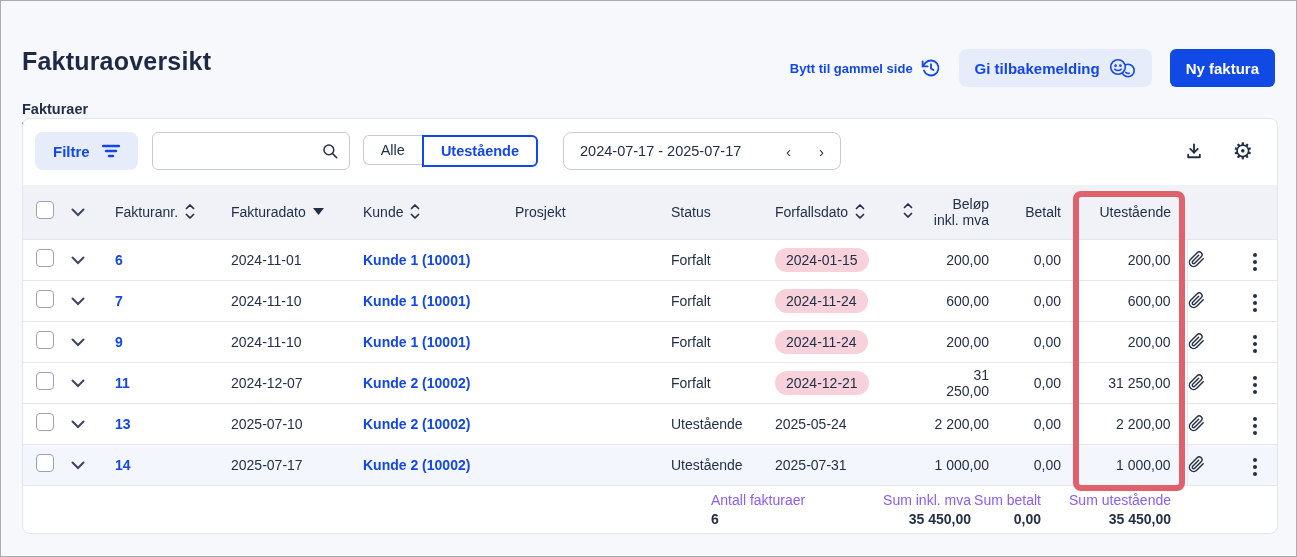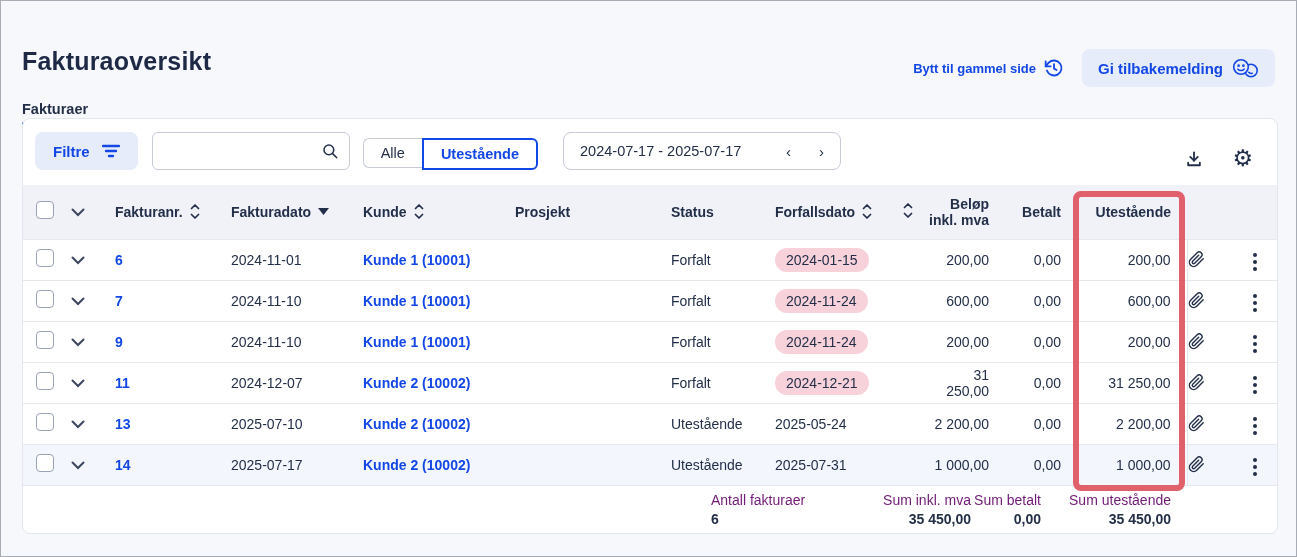--- a/index.html
+++ b/index.html
@@ -31,21 +31,21 @@
   .tab { font-size:14.5px; padding-bottom:8px; position:relative; cursor:pointer; color:#232f49; }
   .tab .underline { position:absolute; left:0; right:0; bottom:0; height:3px; border-radius:2px; background:#e3e6f2; }
   .tab.active { font-weight:700; }
   .tab.active .underline { background:#1347e6; }
   
   .card {
     position:absolute; left:21px; top:117px; width:1256px;
     background:#ffffff; border:1px solid #e3e6ee; border-radius:8px;
   }
   
-  .toolbar { display:flex; align-items:flex-end; padding:13px 24px 15px 12px; }
+  .toolbar { display:flex; align-items:center; padding:13px 24px 15px 12px; }
   .filter-btn { height:38px; display:flex; align-items:center; gap:12px; background:#e7ecfb; color:#1347e6;
                 font-size:15px; font-weight:600; border-radius:8px; padding:0 18px; cursor:pointer; }
   .search-box { margin-left:14px; width:198px; height:38px; border:1px solid #c6cbd7; border-radius:6px;
                 display:flex; align-items:center; background:#fff; padding:0 10px 0 12px; }
   .search-box input { border:none; outline:none; flex:1; font-size:14px; font-family:inherit; color:#232f49; min-width:0; background:transparent; }
   .segmented { display:flex; margin-left:13px; }
   .seg-btn { height:27px; padding:14px 17px; display:flex; align-items:center; font-size:14.5px;
              border:1px solid #c6cbd7; background:#fff; cursor:pointer; color:#232f49; }
   .seg-btn:first-child { border-radius:6px 0 0 6px; border-right:none; }
   .seg-btn:last-child { border-radius:0 6px 6px 0; border-left:none; }
@@ -56,21 +56,21 @@
   .chev { font-size:15px; cursor:pointer; line-height:1; padding:2px; }
   .toolbar-icons { margin-left:auto; display:flex; align-items:center; gap:28px; }
   .tool-icon { cursor:pointer; color:#232f49; }
   .gear-glyph { font-size:23px; line-height:1; }
   
   table { border-collapse:collapse; table-layout:fixed; width:1254px; font-size:14px; }
   col.c-check{width:42px} col.c-exp{width:34px} col.c-nr{width:116px} col.c-date{width:132px}
   col.c-cust{width:152px} col.c-proj{width:156px} col.c-status{width:104px} col.c-due{width:128px}
   col.c-sortx{width:42px} col.c-amt{width:76px} col.c-paid{width:72px} col.c-out{width:110px}
   col.c-att{width:46px} col.c-keb{width:44px}
-  thead th { background:#f0f2f8; font-weight:700; color:#232f49; text-align:left; vertical-align:middle;
+  thead th { background:#f0f2f8; font-weight:400; color:#232f49; text-align:left; vertical-align:middle;
              padding:8px 0 8px 16px; height:54px; }
   thead th.num { text-align:right; padding:8px 16px 8px 0; }
   th.th-check, td.td-check { padding-left:13px; }
   th.th-exp, td.td-exp { padding-left:6px; }
   tbody td { border-top:1px solid #e6e8ef; height:41px; padding-left:16px; vertical-align:middle; }
   tbody td.num { text-align:right; padding:0 16px 0 0; }
   tbody td.td-att { border-left:1px solid #e6e8ef; text-align:center; padding:0; }
   tbody td.td-keb { text-align:center; padding:0; }
   tbody tr.tinted td { background:#f3f6fd; }
   .hlabel { display:inline-flex; align-items:center; gap:7px; }
@@ -80,21 +80,21 @@
               display:inline-block; cursor:pointer; }
   .expander { color:#3c4660; cursor:pointer; display:inline-flex; }
   .pill { background:#f8d2da; border-radius:12px; padding:4px 11px; display:inline-block; color:#232f49; }
   .kebab { display:inline-flex; flex-direction:column; gap:3px; cursor:pointer; padding:4px; }
   .kebab i { width:4px; height:4px; border-radius:50%; background:#232f49; }
   .clip { color:#232f49; cursor:pointer; }
   
   .tfooter { display:flex; justify-content:flex-end; align-items:center; border-top:1px solid #e6e8ef;
              height:48px; padding-right:106px; font-size:14px; }
   .fcell { display:flex; flex-direction:column; gap:3px; }
-  .fcell .flabel { color:#701a75; }
+  .fcell .flabel { color:#8b5cf6; }
   .fcell .fvalue { font-weight:700; }
   .f-count { width:105px; text-align:left; }
   .f-incl { width:155px; text-align:right; }
   .f-paid { width:70px; text-align:right; }
   .f-out { width:130px; text-align:right; }
   
   .annotation-box {
     position:absolute; left:1072px; top:190px; width:112px; height:300px;
     border:6px solid #e0616b; border-radius:8px; pointer-events:none; z-index:5;
   }
@@ -123,20 +123,23 @@
           <svg width="27" height="21" viewBox="0 0 27 21" fill="none" stroke="#1347e6" stroke-width="1.6" stroke-linecap="round">
             <circle cx="19" cy="12.5" r="6.2" fill="none"></circle>
             <path d="M16.7 14.3c.7.9 2.1 1.4 3.4.9"></path>
             <circle cx="9" cy="9" r="7.3" fill="#e7ecfb"></circle>
             <circle cx="6.6" cy="7.7" r="0.55" fill="#1347e6"></circle>
             <circle cx="11.4" cy="7.7" r="0.55" fill="#1347e6"></circle>
             <path d="M5.9 11.2c1.6 1.8 4.6 1.8 6.2 0"></path>
           </svg>
         </span>
       </div>
+      <button class="btn btn-primary">
+        <span>Ny faktura</span>
+      </button>
     </div>
   </div>
   <div class="tabs">
     <div class="tab active">
       <span>Fakturaer</span>
       <span class="underline"></span>
     </div>
     <div class="tab">
       <span>Andre poster</span>
       <span class="underline"></span>

